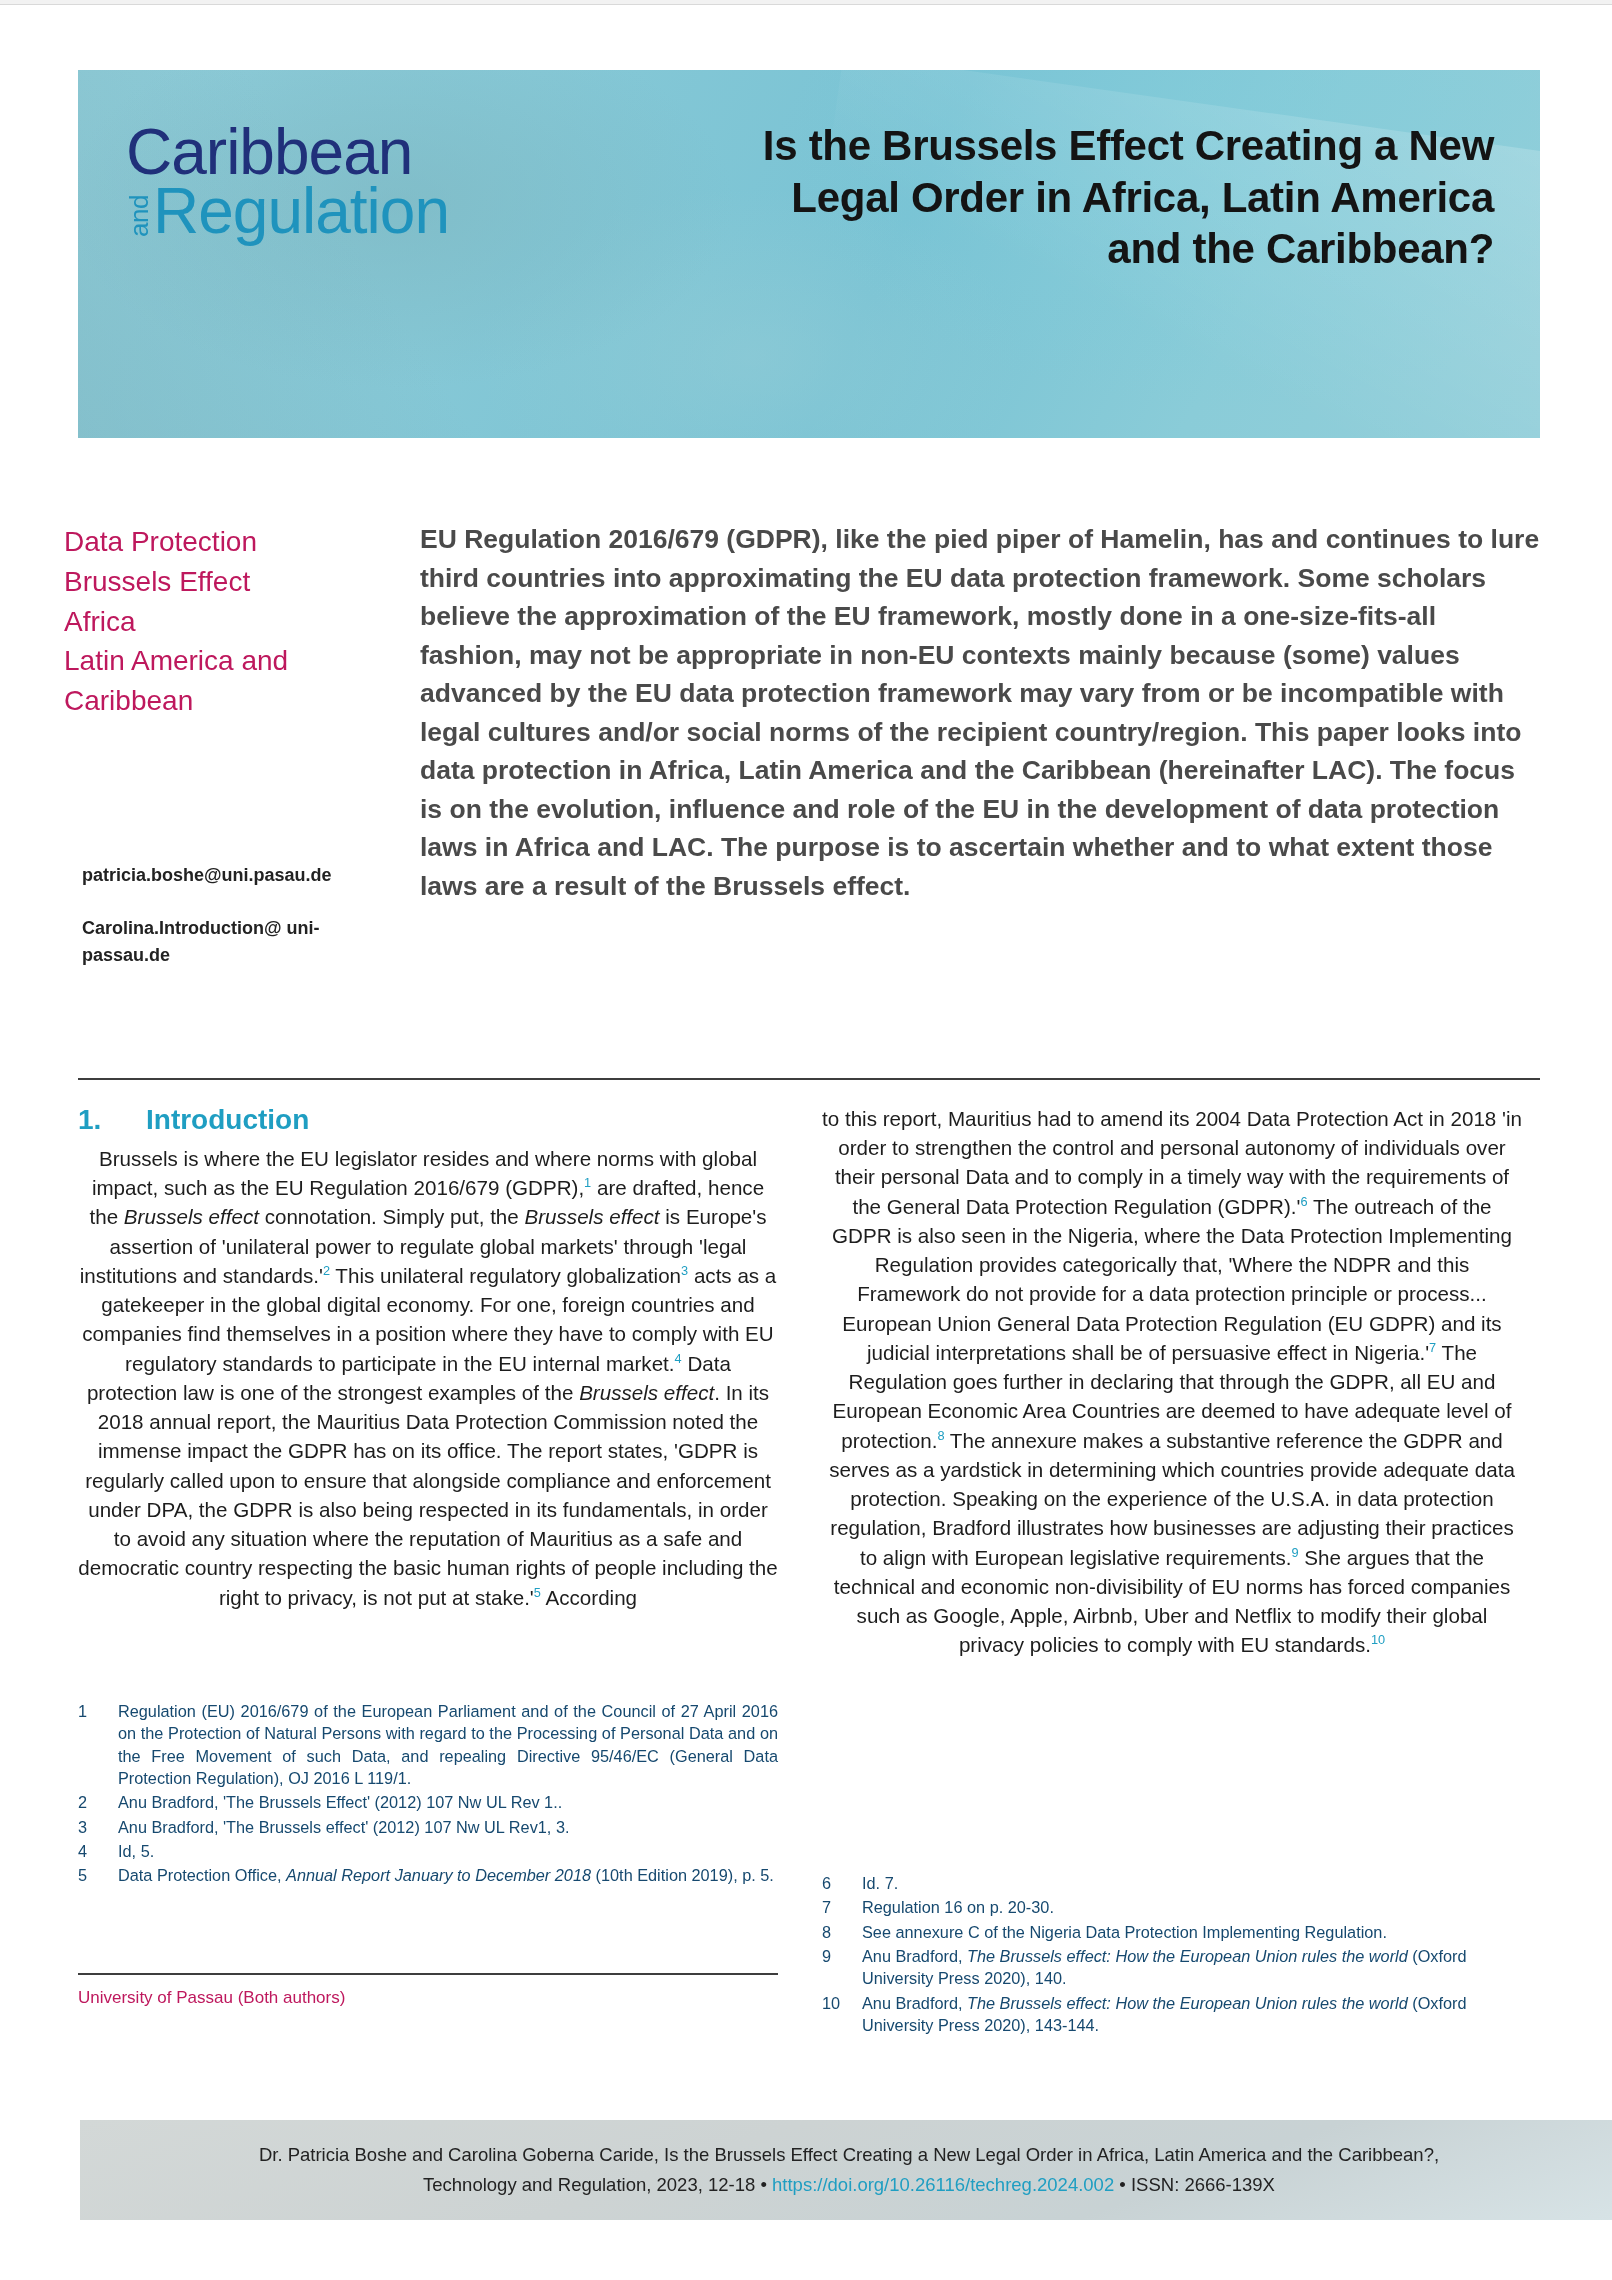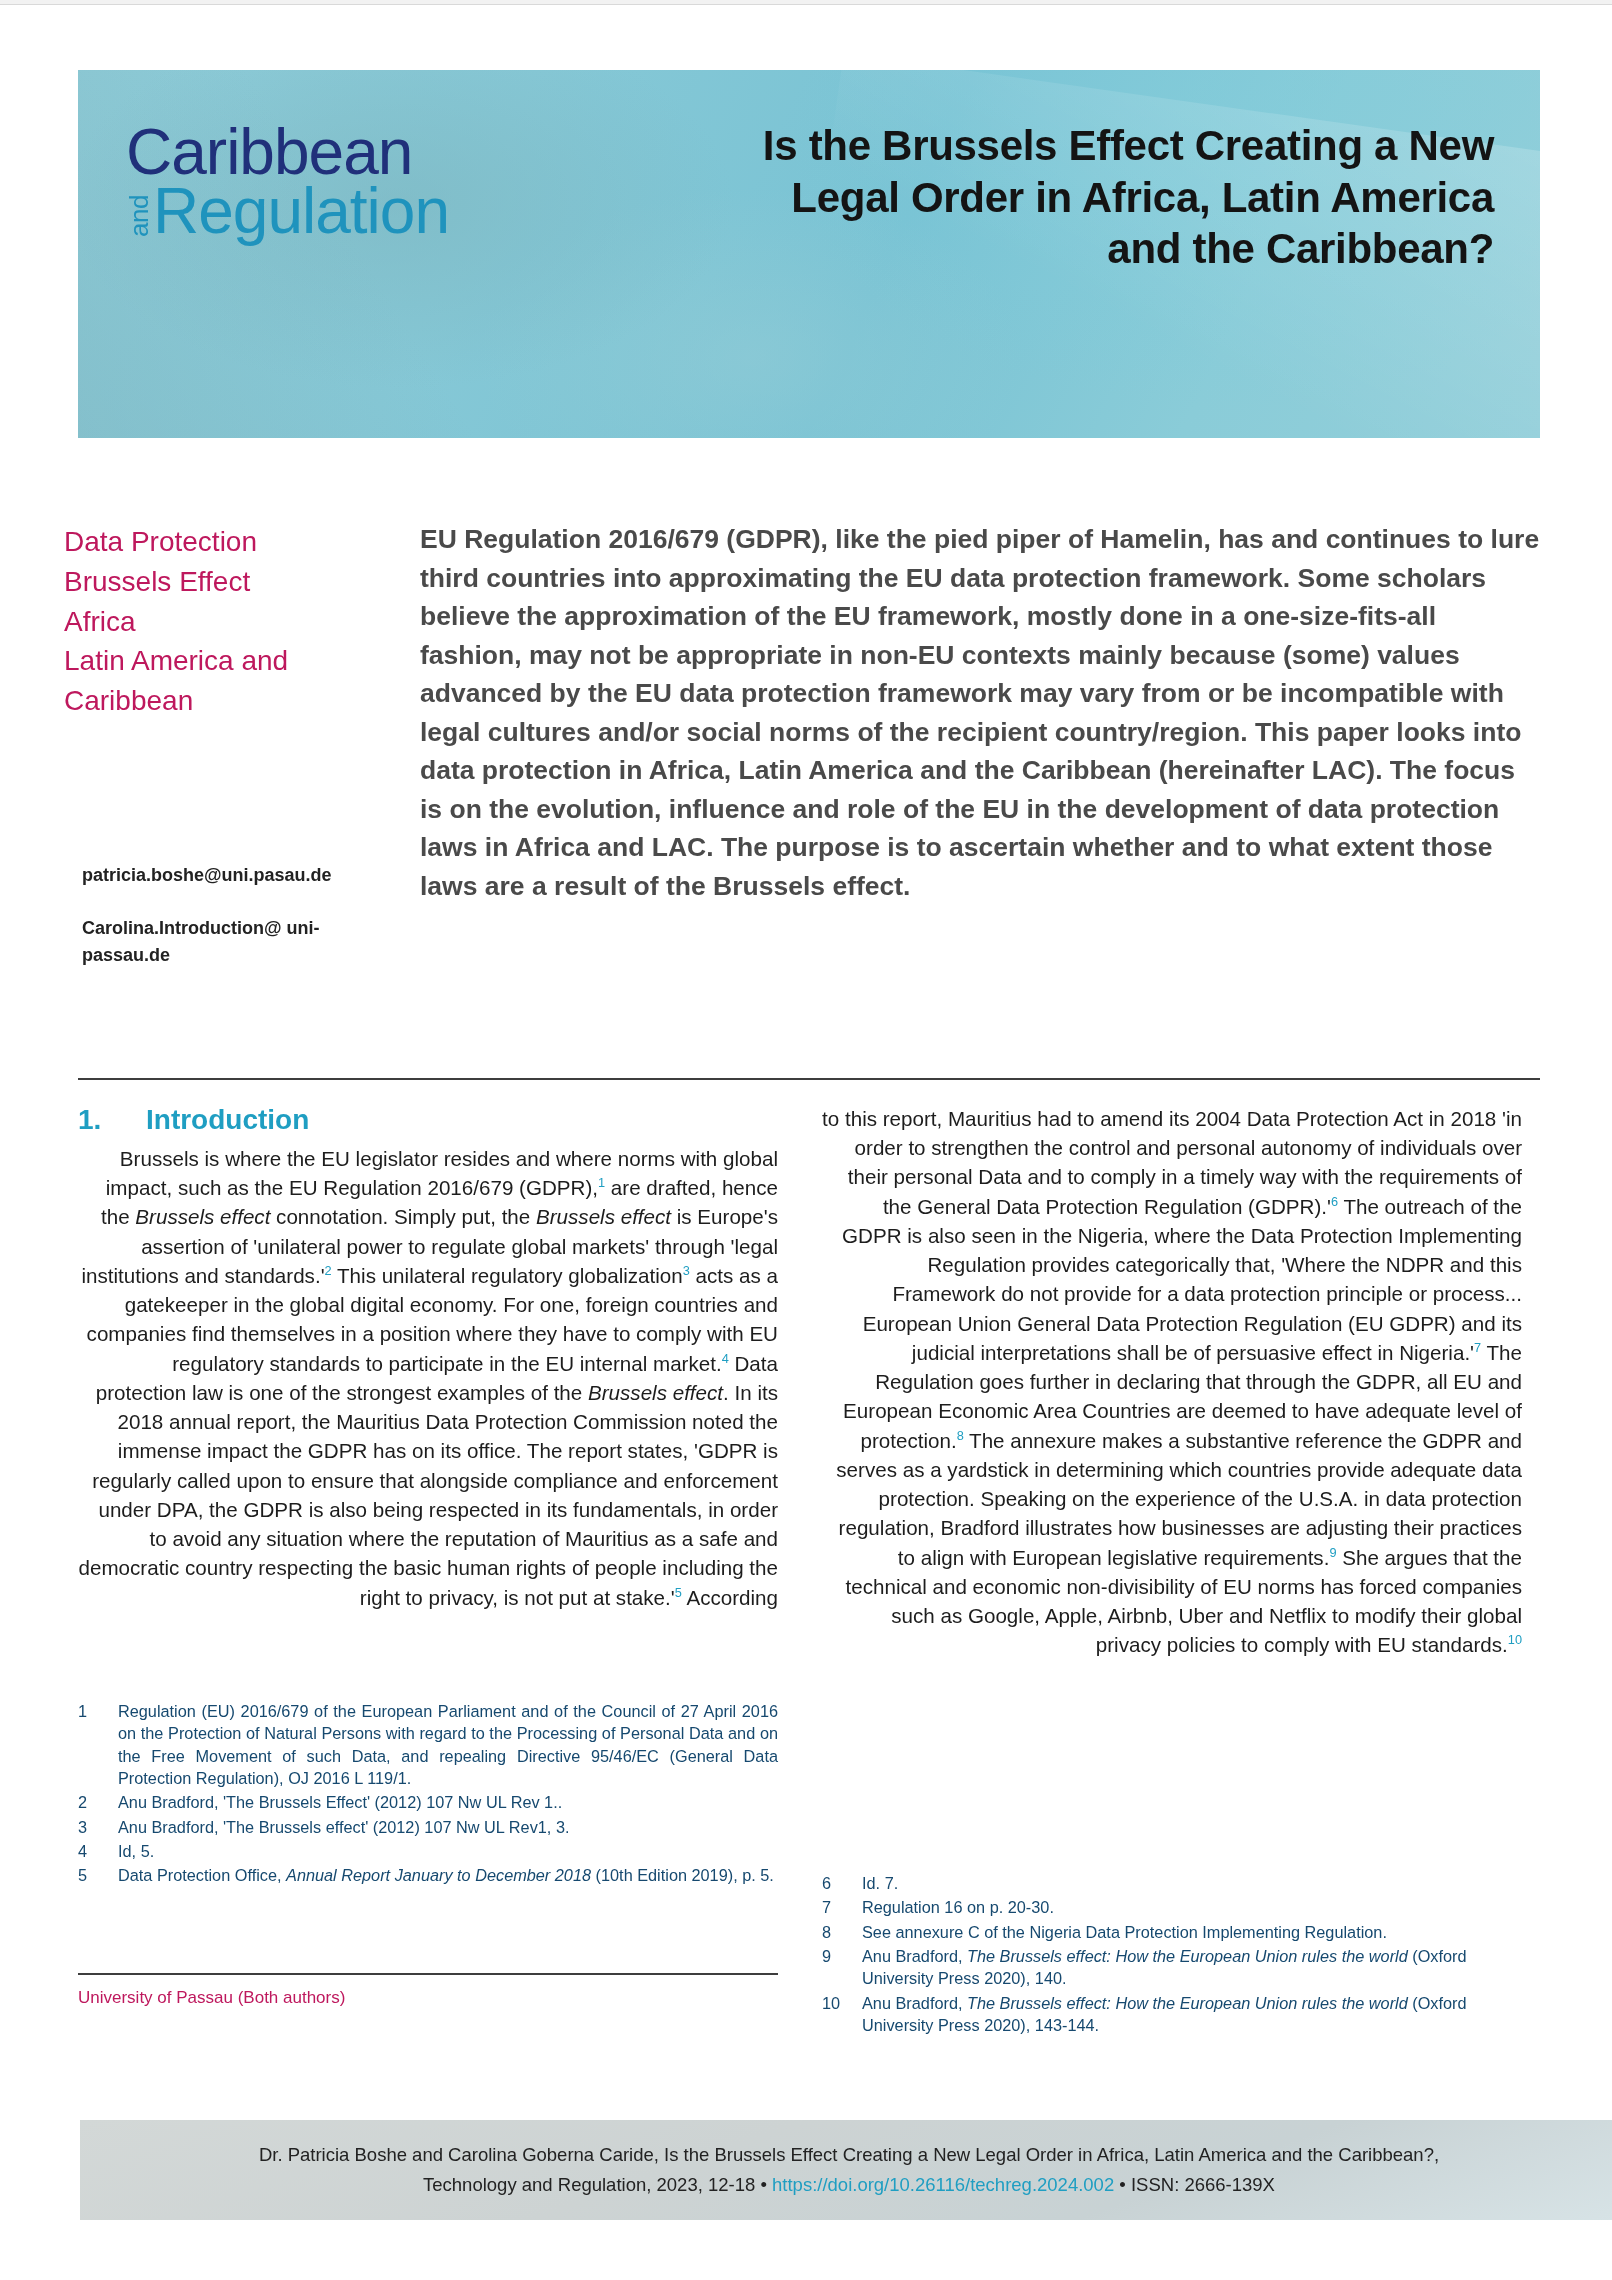--- a/index.html
+++ b/index.html
@@ -127,21 +127,21 @@
 
   .section-head{
     display:flex;align-items:baseline;
     color:#1f9ec2;font-size:28px;font-weight:bold;
     margin:0 0 8px 0;
   }
   .section-num{width:68px;flex:none;}
 
   .body-text{
     font-size:20.6px;line-height:1.42;color:#1d1d1d;
-    text-align:right;
+    text-align:center;
   }
   .body-text .it{font-style:italic;}
   sup.fn{
     color:#1f9ec2;font-size:.62em;vertical-align:super;line-height:0;
   }
 
   
   .fn-rule{
     position:absolute;left:78px;top:1973px;width:700px;height:2px;background:#3d3d3d;
   }

